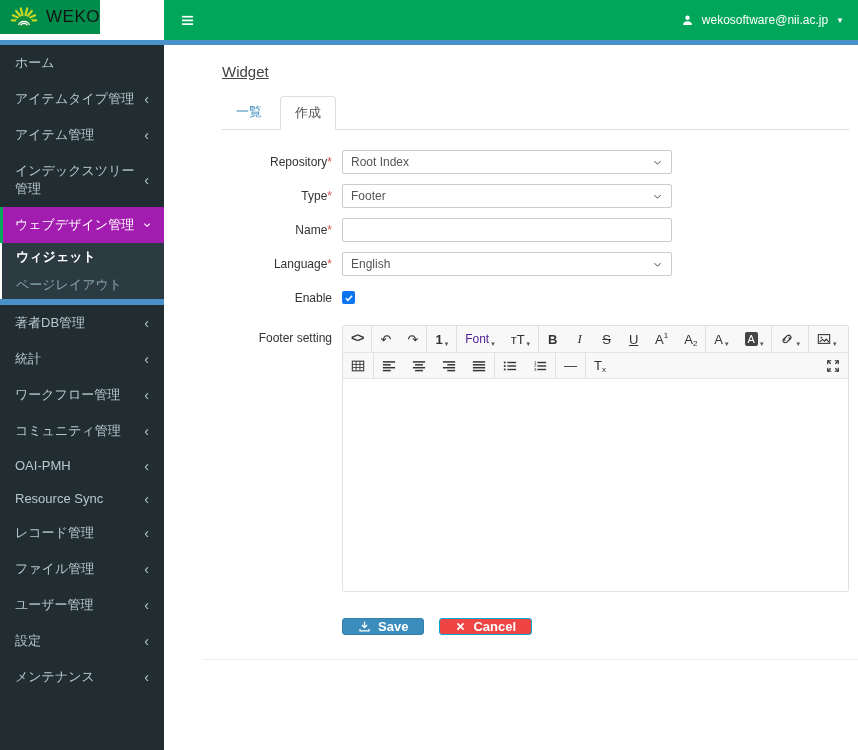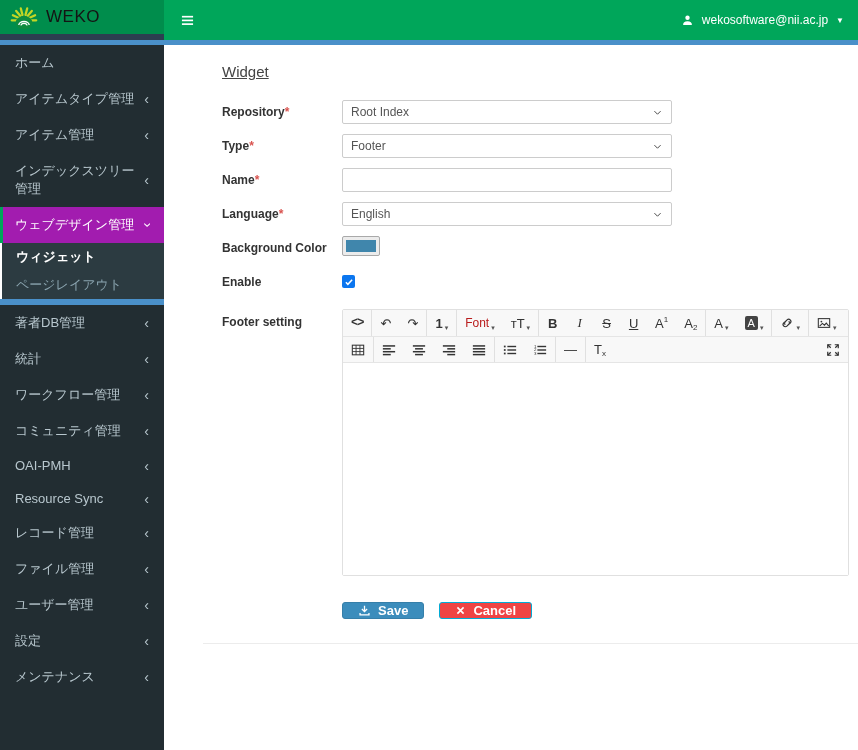--- a/index.html
+++ b/index.html
@@ -4,21 +4,21 @@
 <style>
   * { box-sizing: border-box; }
   html,body { margin:0; padding:0; }
   body {
     width:858px; height:750px; overflow:hidden;
     font-family:"Liberation Sans", sans-serif;
     background:#fff; color:#444;
   }
   
   .header { display:flex; height:40px; }
-  .brand-col { width:164px; flex-shrink:0; display:flex; flex-direction:column; }
+  .brand-col { width:164px; flex-shrink:0; display:flex; flex-direction:row; }
   .brand { height:34px; background:#008d4c; display:flex; align-items:center; padding-left:8px; gap:6px; }
   .brand-under { height:6px; background:#2c3e50; }
   .brand-text { color:#141414; font-size:17px; letter-spacing:.5px; }
   .nav { flex:1; background:#00a65a; display:flex; align-items:center; color:#fff; }
   .hamburger { background:none; border:none; color:#fff; padding:0 16px; cursor:pointer; display:flex; align-items:center; }
   .user-menu { margin-left:auto; display:flex; align-items:center; gap:8px; padding-right:14px; font-size:12px; color:#fff; cursor:pointer; }
   .user-caret { font-size:8px; }
   .bluebar { height:5px; background:#4a90c9; }
   
   .layout { display:flex; height:705px;gap:39px; }
@@ -36,21 +36,21 @@
   .main { flex:1; padding:18px 13px 0 19px; background:#fff; }
   .page-title { font-size:15px; color:#444; margin:0 0 16px; font-weight:normal;text-decoration:underline; }
   .tabs { display:flex; border-bottom:1px solid #ddd; }
   .tab { padding:7px 14px; font-size:13px; cursor:pointer; }
   .tab-list { color:#3c8dbc; }
   .tab-create { border:1px solid #ddd; border-bottom:1px solid #fff; border-radius:4px 4px 0 0; margin-bottom:-1px; margin-left:4px; color:#555; background:#fff; }
   .form { margin-top:20px; }
   .frow { display:flex; margin-bottom:10px; }
   .frow.bg-row { margin-bottom:14px; }
   .frow.enable-row { margin-bottom:20px; }
-  .flabel { width:110px; flex-shrink:0; font-weight:bold; font-size:12px; color:#333; padding-top:5px; }
+  .flabel { width:110px; flex-shrink:0; text-align:right; font-weight:normal; font-size:12px; color:#333; padding-top:5px; }
   .req { color:#d9534f; }
   .fctrl { margin-left:10px; }
   .selectbox { width:330px; height:24px; border:1px solid #ccc; border-radius:2px; background:#fff;
     display:flex; align-items:center; justify-content:space-between; padding:0 8px; font-size:12px; color:#555; cursor:pointer; }
   .sel-chev { color:#444; }
   .textinput { width:330px; height:24px; border:1px solid #ccc; border-radius:2px; font-size:12px; padding:0 8px; color:#555; font-family:"Liberation Sans",sans-serif; }
   .swatch { width:38px; height:20px; background:#ececec; border:1px solid #a9a9a9; border-radius:2px; padding:3px; cursor:pointer; }
   .swatch-inner { width:100%; height:100%; }
   .checkbox { width:13px; height:13px; background:#0b76ef; border-radius:2px; display:flex; align-items:center; justify-content:center; margin-top:5px; cursor:pointer; }
   
@@ -60,21 +60,21 @@
   .tb-btn { display:flex; align-items:center; justify-content:center; padding:0 8px; min-width:27px;
     color:#333; font-size:13px; background:transparent; border:none; cursor:pointer; }
   .tb-sep { width:1px; background:#e0e0e0; }
   .tb-spacer { flex:1; }
   .tb-caret { font-size:7px; color:#555; align-self:flex-end; padding-bottom:4px; margin-left:2px; }
   .g.bold { font-weight:bold; }
   .g.italic { font-style:italic; font-family:"Liberation Serif",serif; }
   .g.strike { text-decoration:line-through; }
   .g.underline { text-decoration:underline; }
   .g.mono { font-family:"Liberation Mono",monospace; font-size:12px; font-weight:bold; letter-spacing:-1px; }
-  .g.label { font-size:12px; color:#b91c1c; }
+  .g.label { font-size:12px; color:#4c1d95; }
   .g.inv { background:#444; color:#fff; padding:0 3px; border-radius:2px; font-size:11px; line-height:14px; }
   .sm { font-size:8px; }
   .sm.sup { align-self:flex-start; padding-top:5px; }
   .sm.sub { align-self:flex-end; padding-bottom:4px; }
   .tb-ic { display:block; }
   .ed-content { height:212px; background:#fff; cursor:text; }
   
   .btn-row { margin-top:26px; display:flex; gap:15px; }
   .btn { display:flex; align-items:center; gap:7px; color:#fff; font-size:13px; font-weight:bold;
     border-radius:3px; padding:0 15px; height:17px; cursor:pointer; border:1px solid transparent; }
@@ -303,20 +303,24 @@
         <div class="side-item">
           <span>メンテナンス</span>
           <span class="chev">‹</span>
         </div>
       </div>
   </div>
 
   <div class="main">
     <h1 class="page-title">Widget</h1>
 
+    <div class="tabs">
+      <div class="tab tab-list">一覧</div>
+      <div class="tab tab-create">作成</div>
+    </div>
 
     <div class="form">
       <div class="frow">
         <div class="flabel"><span>Repository</span><span class="req">*</span></div>
         <div class="fctrl">
           <div class="selectbox">
             <span>Root Index</span>
             <svg class="sel-chev" width="11" height="11">
                 <use href="#ic-chevdown"></use>
               </svg>
@@ -348,28 +352,20 @@
         <div class="fctrl">
           <div class="selectbox">
             <span>English</span>
             <svg class="sel-chev" width="11" height="11">
                 <use href="#ic-chevdown"></use>
               </svg>
           </div>
         </div>
       </div>
 
-      <div class="frow bg-row">
-        <div class="flabel">Background Color</div>
-        <div class="fctrl">
-          <button class="swatch">
-            <div class="swatch-inner" style="background: rgb(64, 134, 172);"></div>
-          </button>
-        </div>
-      </div>
 
       <div class="frow enable-row">
         <div class="flabel">Enable</div>
         <div class="fctrl">
           <div class="checkbox">
             <svg width="10" height="10" style="color:#fff">
                 <use href="#ic-check"></use>
               </svg>
           </div>
         </div>

